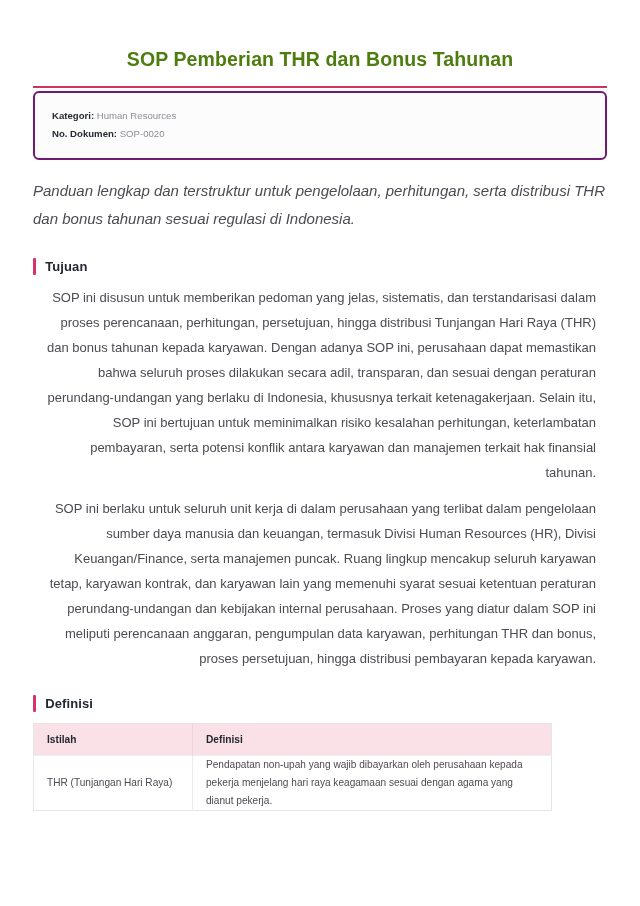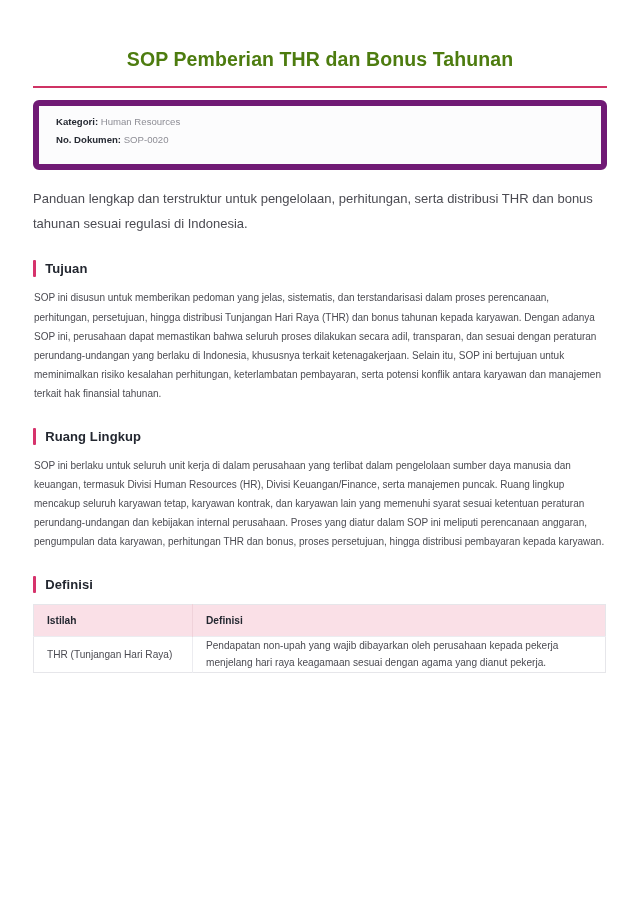--- a/index.html
+++ b/index.html
@@ -32,45 +32,46 @@
     letter-spacing: 0.1px;
   }
   .title-rule {
     margin-top: 15px;
     height: 2px;
     background: #cf3364;
     width: 100%;
   }
   
   .meta-box {
-    margin-top: 12px;
-    border: 6px solid #701a75;
+    margin-top: 3px;
+    border: 2px solid #701a75;
     border-radius: 6px;
     background: #fcfcfd;
-    padding: 6px 17px 14px 17px;
+    padding: 13px 17px 14px 17px;
   }
   .meta-row {
     font-size: 9.6px;
     color: #8a8a92;
     line-height: 1.0;
     padding: 4.6px 0;
   }
   .meta-label {
     font-weight: bold;
     color: #262a33;
   }
   .meta-value {
     color: #8d8d95;
   }
   
   .intro {
     margin-top: 17px;
-    font-size: 13px;
+    font-size: 15px;
     line-height: 1.92;
     color: #4b4b52;
+    font-style: italic;
   }
   
   .section-head {
     display: flex;
     align-items: center;
     margin-top: 24px;
     margin-bottom: 11px;
   }
   .section-bar {
     width: 3.2px;
@@ -80,30 +81,30 @@
     margin-right: 9px;
     flex: none;
   }
   .section-title {
     font-size: 13px;
     font-weight: bold;
     color: #232730;
     letter-spacing: 0.1px;
   }
   .body-text {
-    font-size: 10px;
+    font-size: 13px;
     line-height: 1.92;
     color: #4b4b52;
-    margin: 1px;
-    text-align: left;
+    margin: 11px;
+    text-align: right;
   }
   
   .def-table {
     margin-top: 5px;
-    width: 573px;
+    width: 519px;
     border-collapse: collapse;
     border: 1px solid #e6e6ea;
     table-layout: fixed;
   }
   .def-table th {
     background: #fae0e7;
     color: #232730;
     font-size: 10.2px;
     font-weight: bold;
     text-align: left;
@@ -144,24 +145,20 @@
   </div>
 
   <p class="intro">Panduan lengkap dan terstruktur untuk pengelolaan, perhitungan, serta distribusi THR dan bonus tahunan sesuai regulasi di Indonesia.</p>
 
   <div class="section-head">
     <span class="section-bar"></span>
     <span class="section-title">Tujuan</span>
   </div>
   <p class="body-text">SOP ini disusun untuk memberikan pedoman yang jelas, sistematis, dan terstandarisasi dalam proses perencanaan, perhitungan, persetujuan, hingga distribusi Tunjangan Hari Raya (THR) dan bonus tahunan kepada karyawan. Dengan adanya SOP ini, perusahaan dapat memastikan bahwa seluruh proses dilakukan secara adil, transparan, dan sesuai dengan peraturan perundang-undangan yang berlaku di Indonesia, khususnya terkait ketenagakerjaan. Selain itu, SOP ini bertujuan untuk meminimalkan risiko kesalahan perhitungan, keterlambatan pembayaran, serta potensi konflik antara karyawan dan manajemen terkait hak finansial tahunan.</p>
 
-  <div class="section-head">
-    <span class="section-bar"></span>
-    <span class="section-title">Ruang Lingkup</span>
-  </div>
   <p class="body-text">SOP ini berlaku untuk seluruh unit kerja di dalam perusahaan yang terlibat dalam pengelolaan sumber daya manusia dan keuangan, termasuk Divisi Human Resources (HR), Divisi Keuangan/Finance, serta manajemen puncak. Ruang lingkup mencakup seluruh karyawan tetap, karyawan kontrak, dan karyawan lain yang memenuhi syarat sesuai ketentuan peraturan perundang-undangan dan kebijakan internal perusahaan. Proses yang diatur dalam SOP ini meliputi perencanaan anggaran, pengumpulan data karyawan, perhitungan THR dan bonus, proses persetujuan, hingga distribusi pembayaran kepada karyawan.</p>
 
   <div class="section-head">
     <span class="section-bar"></span>
     <span class="section-title">Definisi</span>
   </div>
 
   <table class="def-table">
     <thead>
       <tr>

